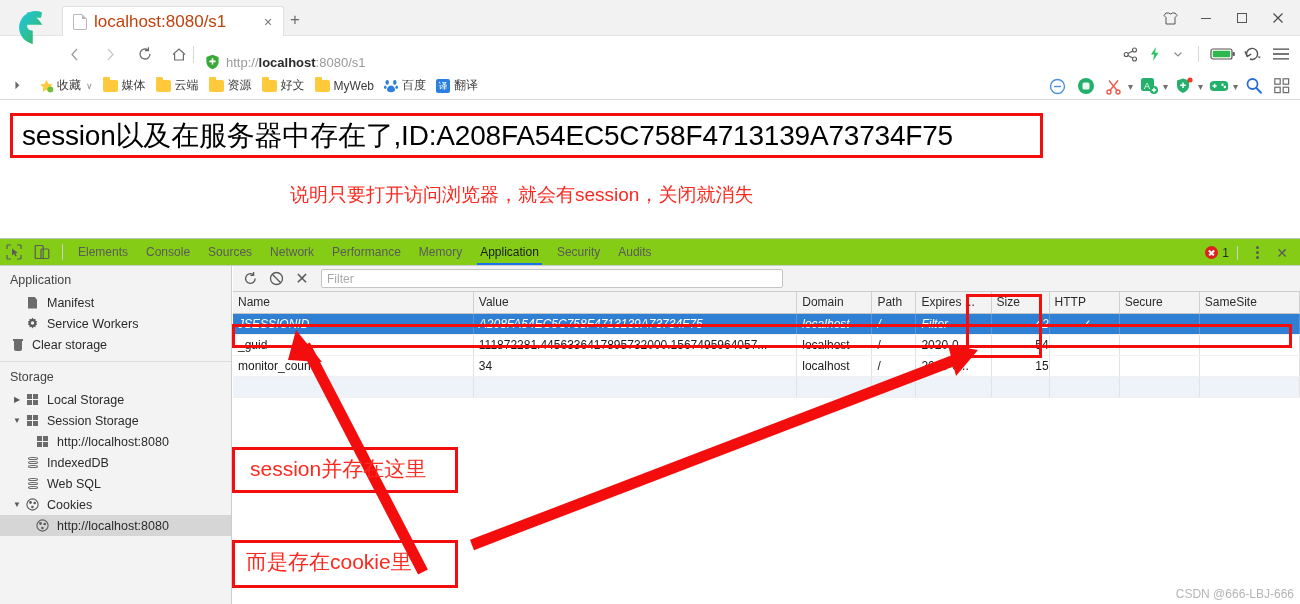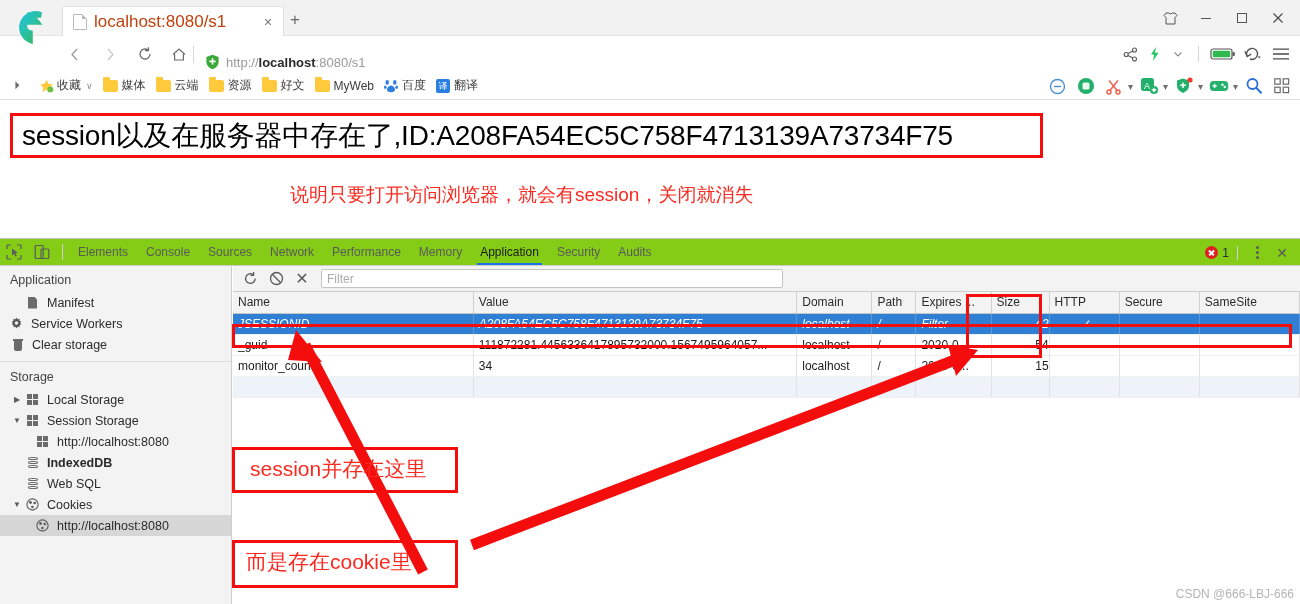--- a/index.html
+++ b/index.html
@@ -604,21 +604,21 @@
 
     <div class="dt-side">
       <div class="side-head">Application</div>
 
       <div class="side-row" style="padding-left:24px;">
         <span class="side-ic">
             <span class="doc-ic"></span>
           </span>
         <span style="margin-left:6px;">Manifest</span>
       </div>
-      <div class="side-row" style="margin-left:8px;">
+      <div class="side-row" style="padding-left:24px;">
         <span class="side-ic">
           <svg width="13" height="13" viewBox="0 0 13 13">
             <path d="M6.5 0.6 L7.6 2.2 L9.5 1.8 L9.5 3.7 L11.2 4.4 L10.2 6 L11.2 7.6 L9.5 8.3 L9.5 10.2 L7.6 9.8 L6.5 11.4 L5.4 9.8 L3.5 10.2 L3.5 8.3 L1.8 7.6 L2.8 6 L1.8 4.4 L3.5 3.7 L3.5 1.8 L5.4 2.2 Z" fill="#5a5a5a"></path>
             <circle cx="6.5" cy="6" r="1.7" fill="#f3f3f3"></circle>
           </svg>
         </span>
         <span style="margin-left:6px;">Service Workers</span>
       </div>
       <div class="side-row" style="padding-left:9px;">
         <span class="side-ic">
@@ -662,21 +662,21 @@
             <span class="grid-ic">
               <i></i>
               <i></i>
               <i></i>
               <i></i>
             </span>
           </span>
         <span style="margin-left:6px;">http://localhost:8080</span>
       </div>
 
-      <div class="side-row" style="padding-left:24px;font-weight:bold;">
+      <div class="side-row" style="padding-left:24px;">
         <span class="side-ic">
             <span class="db-ic">
               <i style="top:0"></i>
               <i style="top:4px"></i>
               <i style="top:8px"></i>
             </span>
           </span>
         <span style="margin-left:6px;">IndexedDB</span>
       </div>
       <div class="side-row" style="padding-left:24px;">

